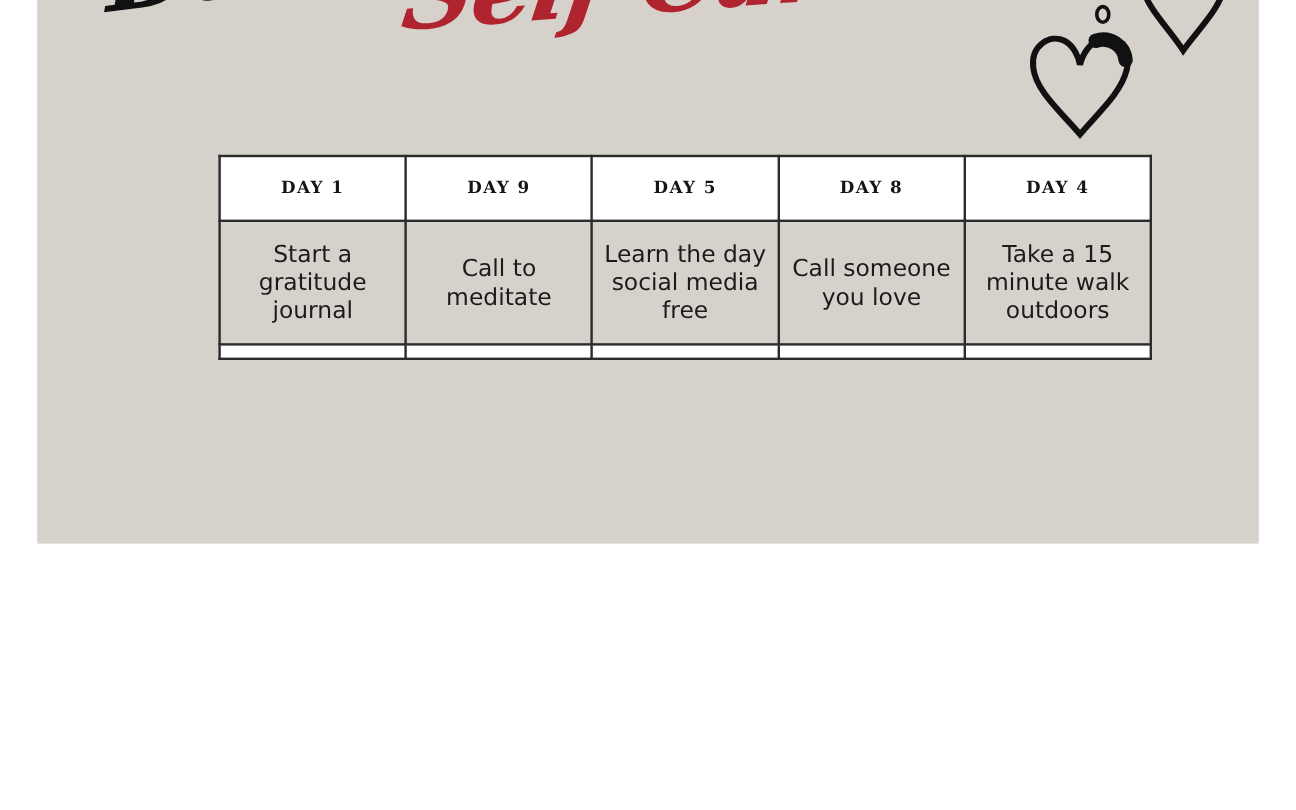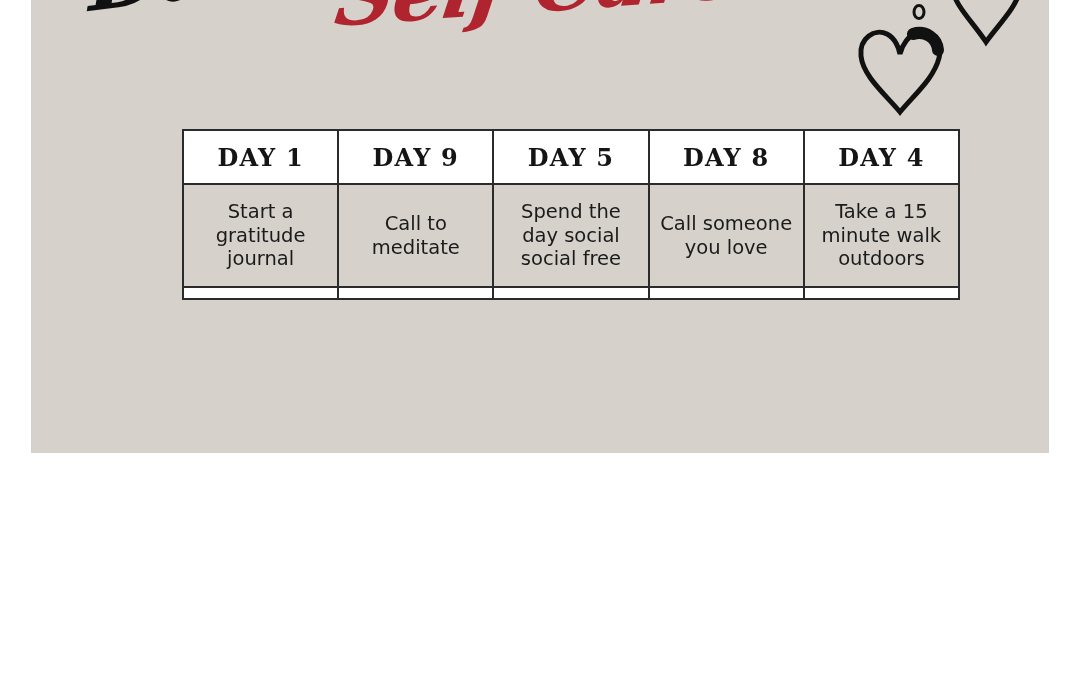--- a/index.html
+++ b/index.html
@@ -74,21 +74,21 @@
     border: 2px solid #2b2b2b;
     padding: 0;
     text-align: center;
     vertical-align: middle;
   }
   #challenge-table td.day-head {
     background: #ffffff;
     height: 52px;
     font-family: "DejaVu Serif", serif;
     font-weight: 700;
-    font-size: 24px;
+    font-size: 14px;
     letter-spacing: 1.2px;
     color: #151515;
   }
   #challenge-table td.day-task {
     background: #d6d1ca;
     height: 101px;
     font-family: "DejaVu Sans", sans-serif;
     font-size: 19.5px;
     line-height: 1.23;
     color: #1b1b1b;
@@ -132,21 +132,21 @@
       <tr>
         <td class="day-head">DAY 1</td>
         <td class="day-head">DAY 9</td>
         <td class="day-head">DAY 5</td>
         <td class="day-head">DAY 8</td>
         <td class="day-head">DAY 4</td>
       </tr>
       <tr>
         <td class="day-task">Start a gratitude journal</td>
         <td class="day-task">Call to meditate</td>
-        <td class="day-task">Spend the day social social free</td>
+        <td class="day-task">Learn the day social media free</td>
         <td class="day-task">Call someone you love</td>
         <td class="day-task">Take a 15 minute walk outdoors</td>
       </tr>
 
 
       <tr class="clipped">
         <td class="day-head"></td>
         <td class="day-head"></td>
         <td class="day-head"></td>
         <td class="day-head"></td>

